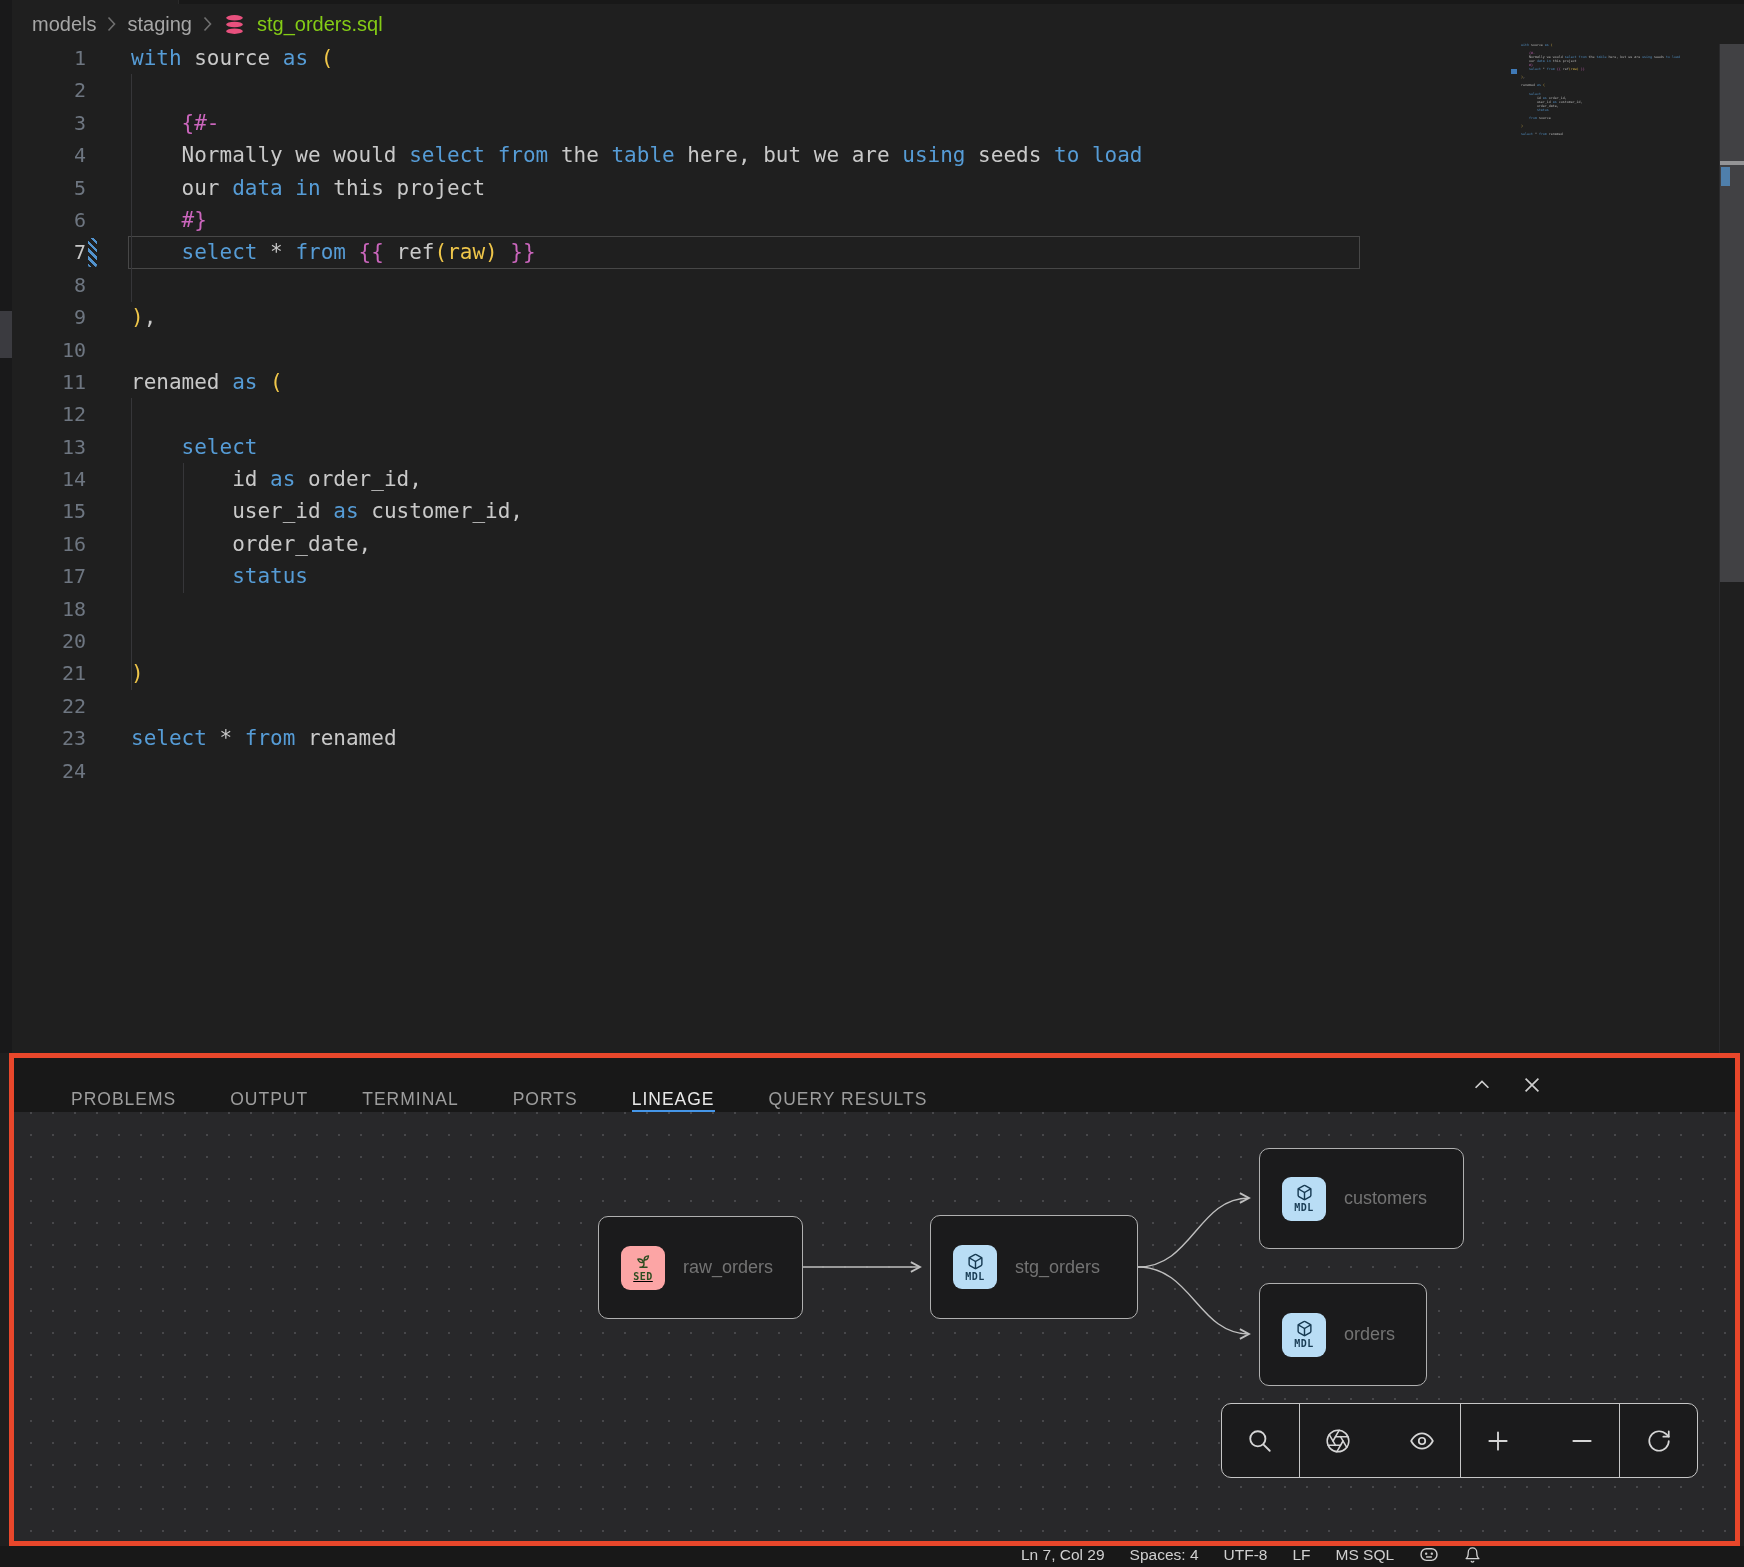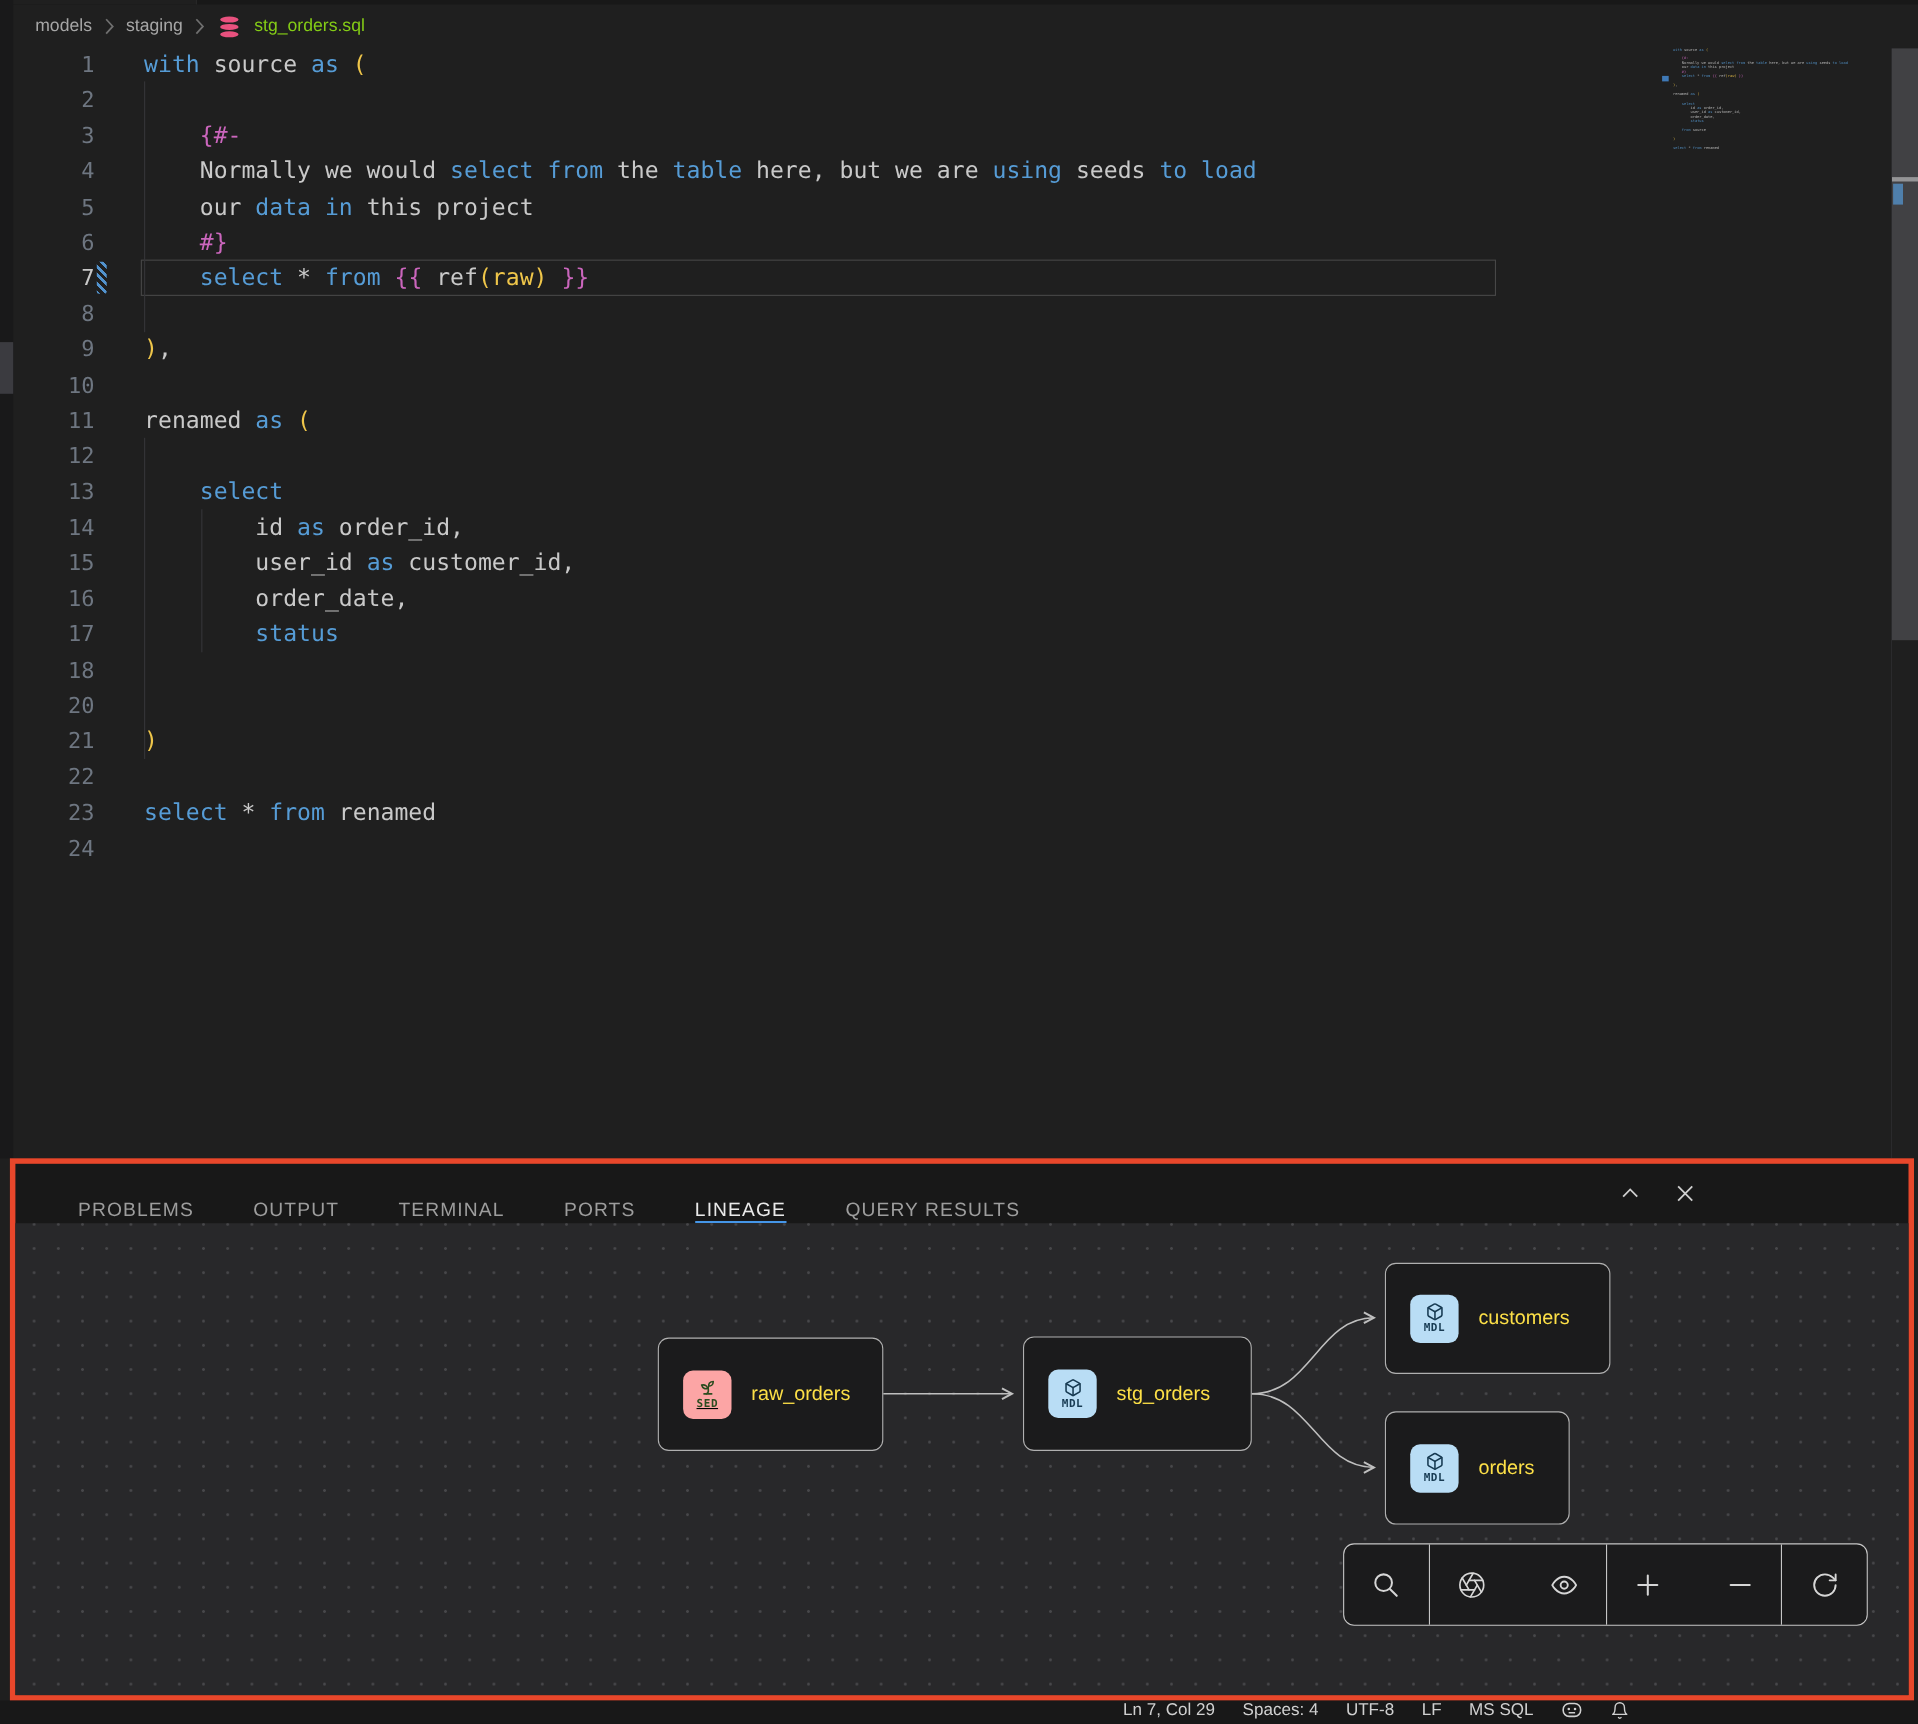--- a/index.html
+++ b/index.html
@@ -6,21 +6,21 @@
   .screen{position:relative;width:1744px;height:1567px;background:#1f1f1f;overflow:hidden;
           font-family:"Liberation Sans",sans-serif;-webkit-font-smoothing:antialiased;}
 
   
   .top-strip{position:absolute;left:0;top:0;width:1744px;height:4px;background:#181818;}
   .top-strip .active-tab-sliver{position:absolute;left:0;top:0;width:178px;height:4px;background:#1f1f1f;border-right:1px solid #2a2a2a;}
   .top-strip .white-sliver{position:absolute;left:0;top:0;width:5px;height:4px;background:#d7d7d7;}
 
   
   .breadcrumb{position:absolute;left:32px;top:4px;height:40px;display:flex;align-items:center;gap:11px;
-              font-size:16px;color:#a6a6a6;}
+              font-size:20px;color:#a6a6a6;}
   .breadcrumb .crumb{cursor:default;}
   .breadcrumb .file{color:#84cc16;}
   .crumb-sep{display:flex;align-items:center;}
 
   
   .left-rail{position:absolute;left:0;top:0;width:12px;height:1053px;background:#19191a;}
   .left-rail .rail-handle{position:absolute;left:0;top:311px;width:12px;height:47px;background:#3b3b40;}
 
   #code-lines{position:absolute;left:0;top:42px;width:1500px;}
   .ed-row{position:relative;height:32.4px;}
@@ -69,21 +69,21 @@
 
   .node{position:absolute;display:flex;align-items:center;background:#1b1b1c;border:1.5px solid #b0b0b0;
         border-radius:10px;box-sizing:border-box;padding-left:22px;}
   .node-raw-orders{left:584px;top:104px;width:205px;height:103px;}
   .node-stg-orders{left:916px;top:103px;width:208px;height:104px;}
   .node-customers{left:1245px;top:36px;width:205px;height:101px;}
   .node-orders{left:1245px;top:171px;width:168px;height:103px;}
   .node-icon{width:44px;height:44px;border-radius:9px;display:flex;flex-direction:column;
              align-items:center;justify-content:center;flex:none;}
   .node-badge{font:bold 10px/11px "DejaVu Sans Mono",monospace;letter-spacing:.5px;margin-top:1px;}
-  .node-label{margin-left:18px;font-size:18px;color:#fde047;white-space:nowrap;}
+  .node-label{margin-left:18px;font-size:18px;color:#737373;white-space:nowrap;}
 
   
   .lineage-toolbar{position:absolute;left:1207px;top:291px;width:477px;height:75px;display:flex;
                    border:1.5px solid #c6c6c6;border-radius:10px;background:#1b1b1c;box-sizing:border-box;}
   .tb-sec{display:flex;align-items:center;justify-content:center;gap:54px;box-sizing:border-box;}
   .tb-sec + .tb-sec{border-left:1.5px solid #c6c6c6;}
   .tb-sec-1{width:77px;} .tb-sec-2{width:161px;} .tb-sec-3{width:160px;} .tb-sec-4{width:78px;}
   .tb-btn{width:30px;height:30px;display:flex;align-items:center;justify-content:center;}
 
   

